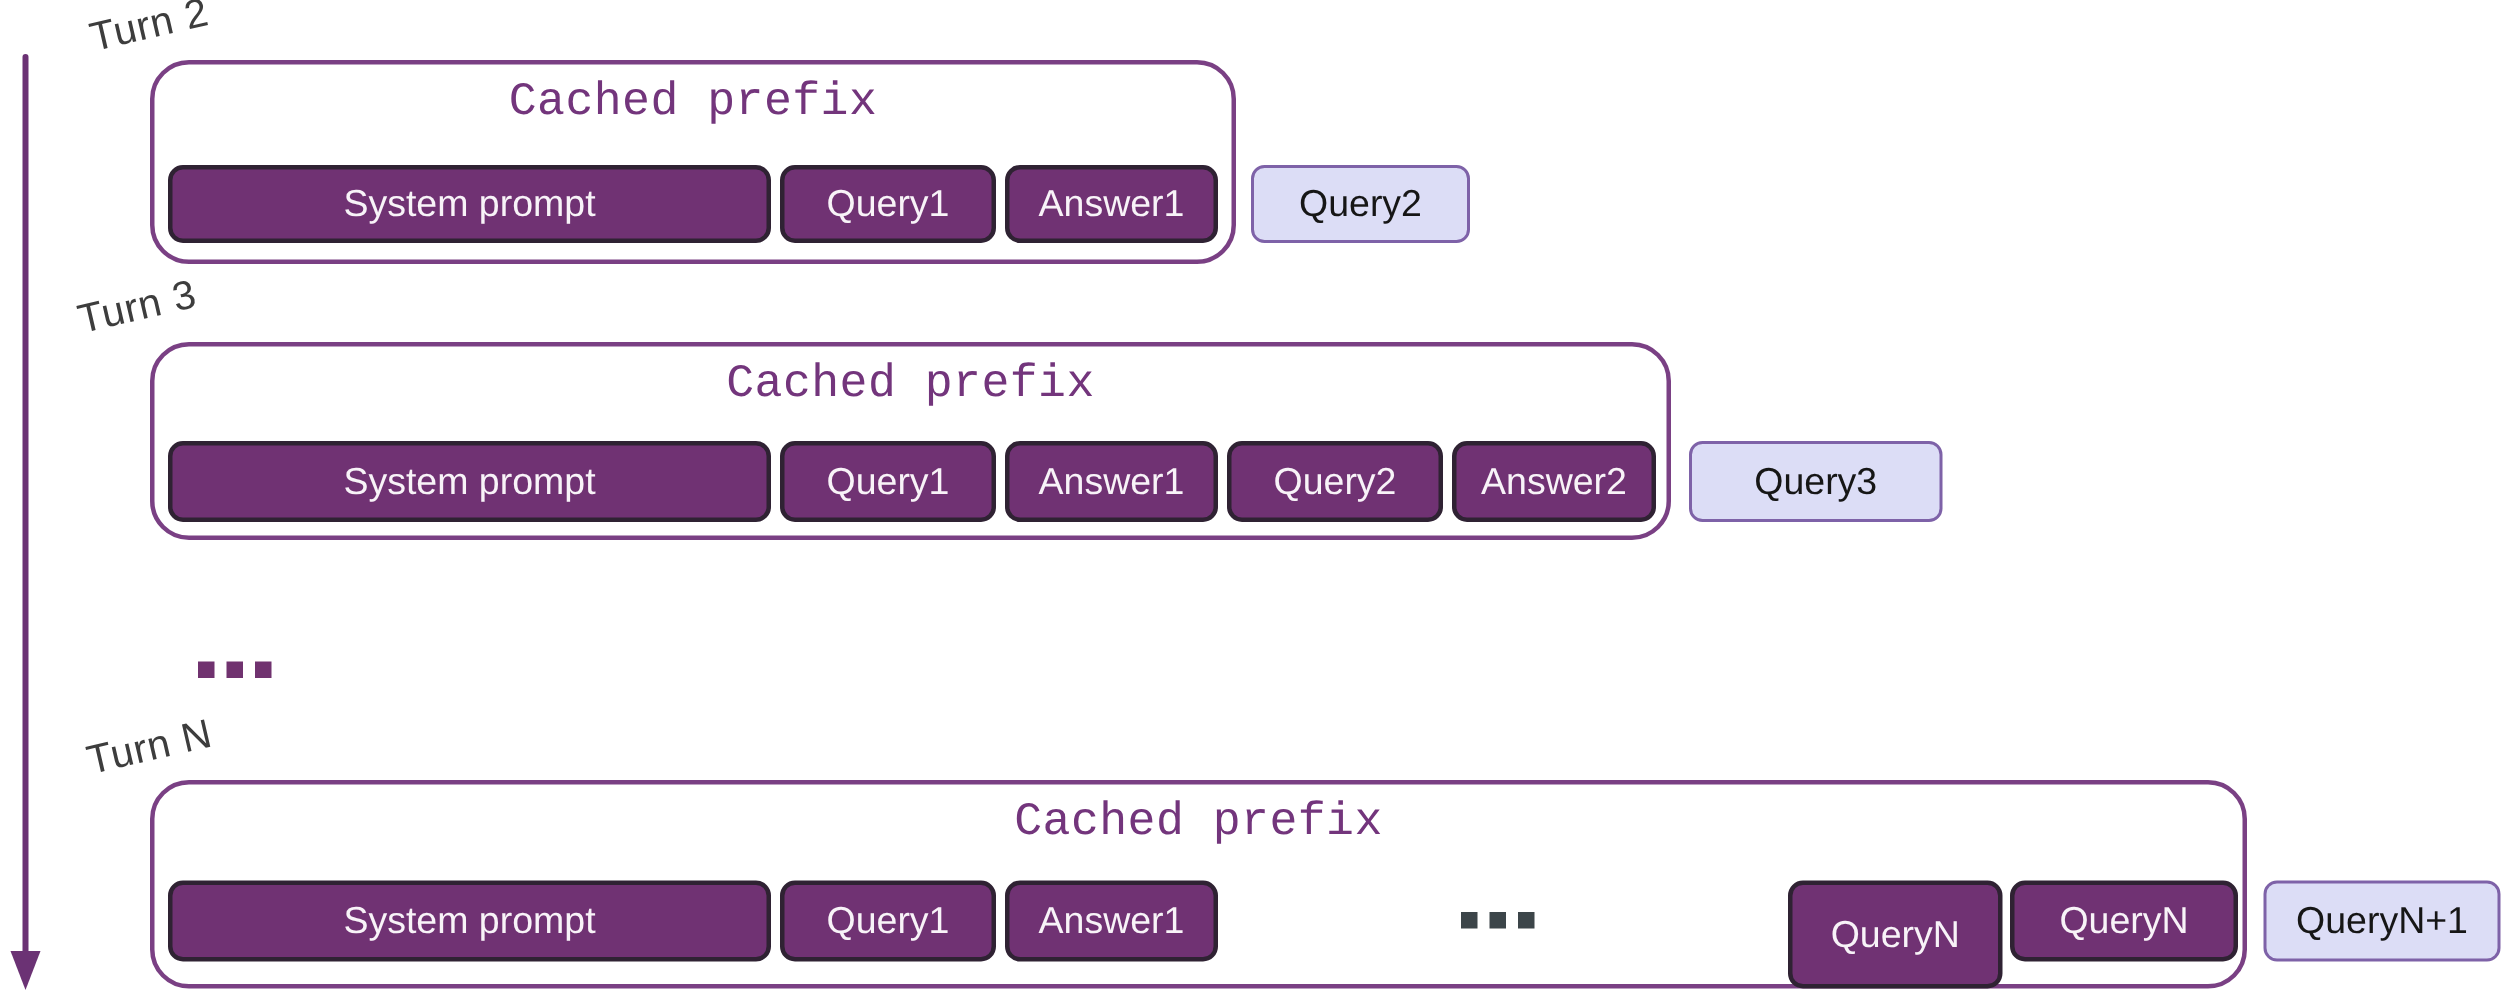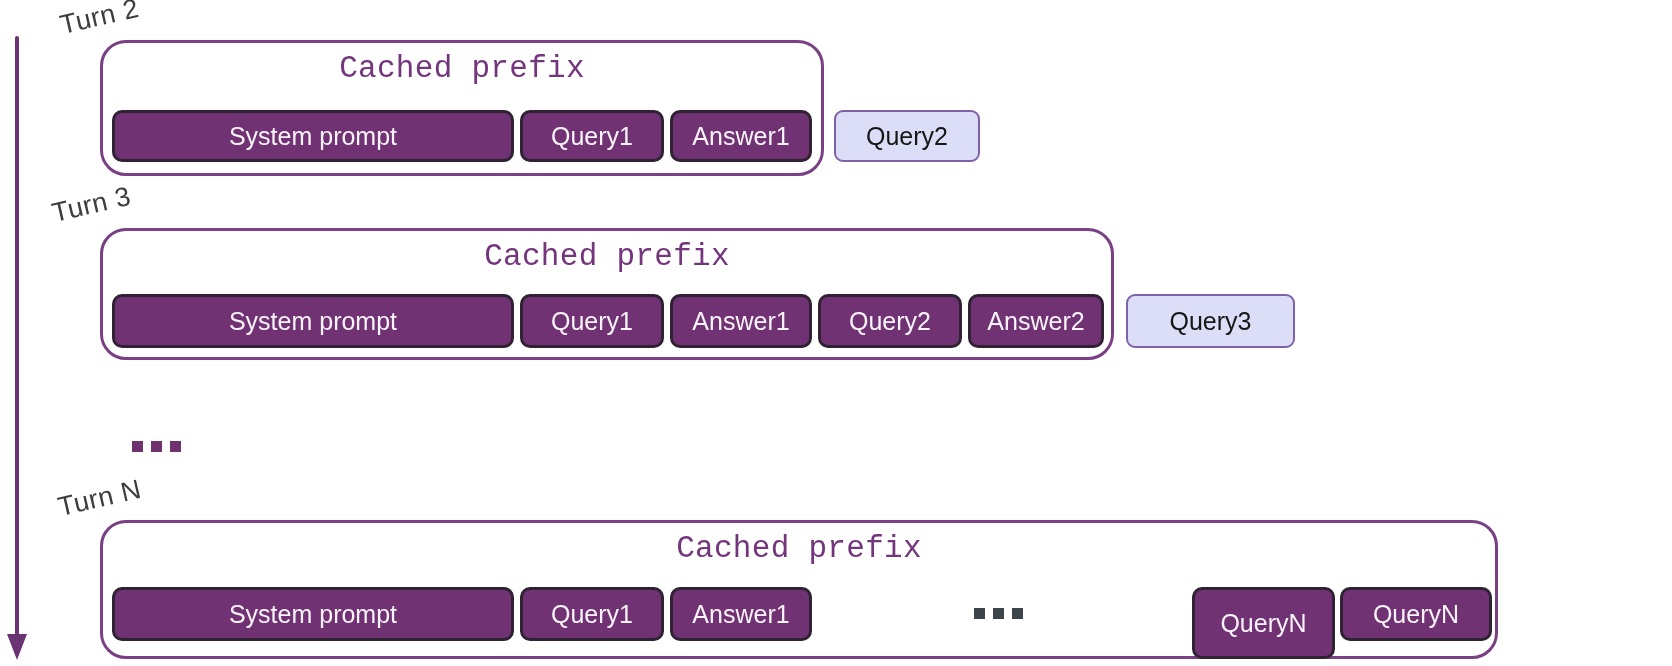--- a/index.html
+++ b/index.html
@@ -139,14 +139,15 @@
   <div class="ellipsis darkgray" style="left:974px;top:608px">
     <span class="sq"></span>
     <span class="sq"></span>
     <span class="sq"></span>
     <span class="sr">...</span>
   </div>
 
   <div class="chip dark" style="left:1192px;top:587px;width:143px;height:72px">QueryN</div>
   <div class="chip dark" style="left:1340px;top:587px;width:152px;height:54px">QueryN</div>
 
+  <div class="chip light" style="left:1509px;top:587px;width:158px;height:54px">QueryN+1</div>
 
 </div>
 
 </body></html>

